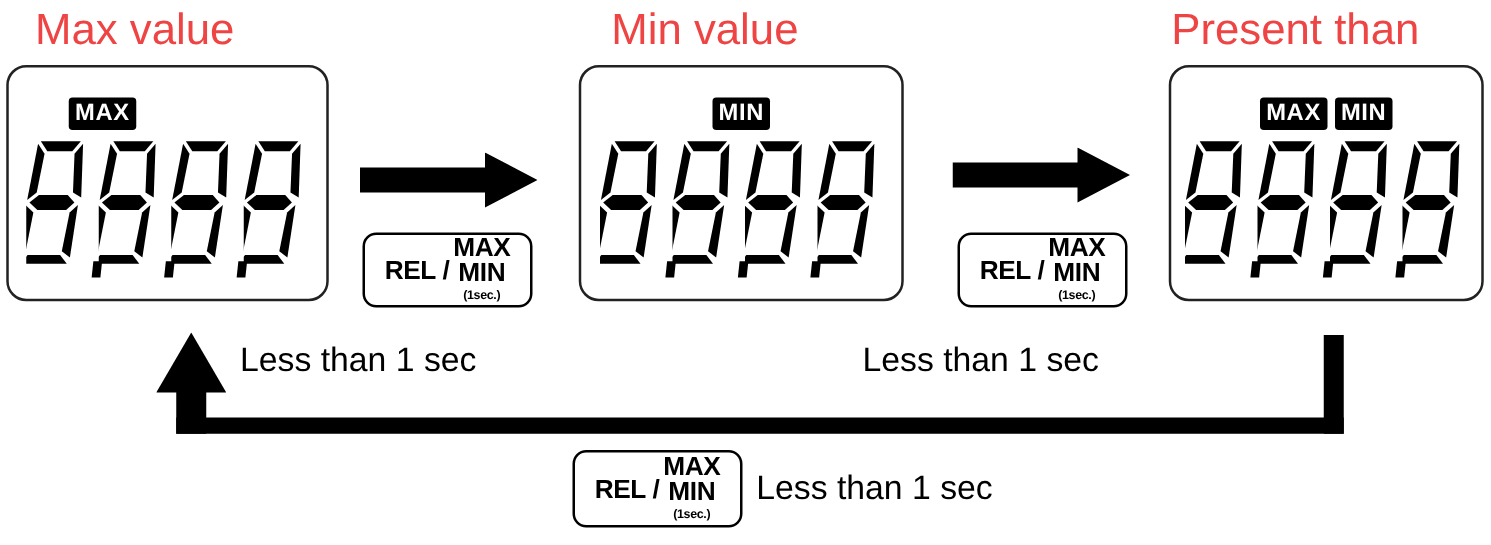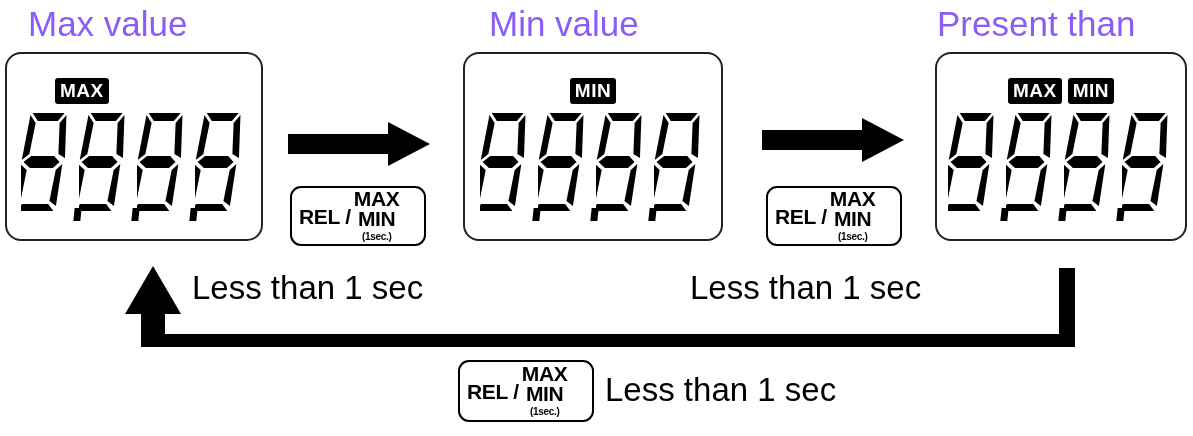--- a/index.html
+++ b/index.html
@@ -50,21 +50,21 @@
     letter-spacing: 0.5px;
     padding: 3px 5px 4px 5px;
     font-family: "Liberation Sans", sans-serif;
   }
 
   .card-title {
     position: absolute;
     font-size: 35px;
     line-height: 44px;
     white-space: nowrap;
-    color: #8b5cf6;
+    color: #ef4444;
   }
 
   
   .digits {
     display: flex;
     align-items: flex-end;
   }
   .digit-wrap { position: relative; }
   .dp {
     position: absolute;
@@ -76,34 +76,35 @@
     transform: skewX(-6deg);
   }
 
   
   .arrow-right {
     position: absolute;
     height: 48px;
   }
   .label-sec {
     position: absolute;
-    font-size: 33px;
+    font-size: 27px;
     line-height: 40px;
     white-space: nowrap;
   }
 
   
   .keybtn {
     position: absolute;
     box-sizing: border-box;
     border: 2px solid #000000;
     border-radius: 11px;
     background: #ffffff;
     display: flex;
     align-items: center;
+    justify-content: center;
     padding: 0 7px;
   }
   .keybtn .rel {
     font-weight: bold;
     font-size: 21px;
     line-height: 21px;
     letter-spacing: -0.3px;
     white-space: nowrap;
   }
   .keybtn .stack {

